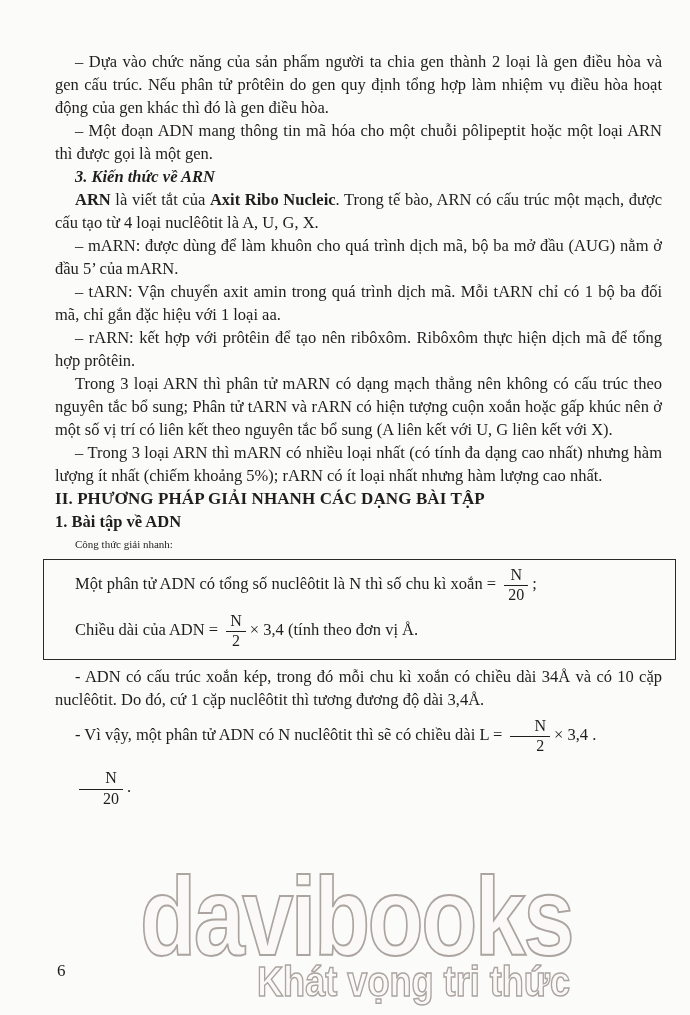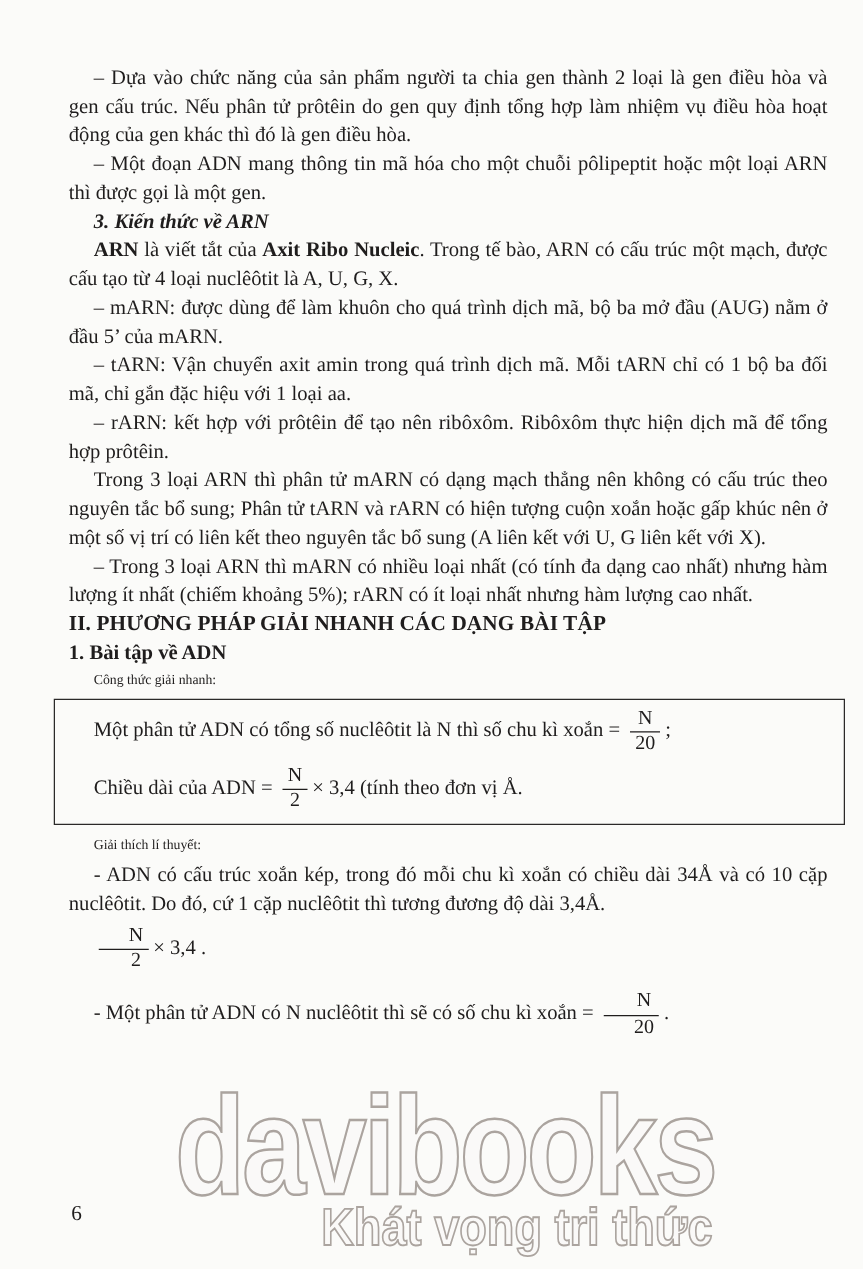--- a/index.html
+++ b/index.html
@@ -115,23 +115,22 @@
 
 
 
   <p class="label-h">Công thức giải nhanh:</p>
 
   <div class="formula-box">
     <p class="fline fline1"><span>Một phân tử ADN có tổng số nuclêôtit là N thì số chu kì xoắn = </span><span class="frac"><span class="num">N</span><span class="den">20</span></span><span>;</span></p>
     <p class="fline"><span>Chiều dài của ADN = </span><span class="frac"><span class="num">N</span><span class="den">2</span></span><span>× 3,4  (tính theo đơn vị Å.</span></p>
   </div>
 
-  <p class="label-h">Giải thích lí thuyết:</p>
 
   <p class="para indent">- ADN có cấu trúc xoắn kép, trong đó mỗi chu kì xoắn có chiều dài 34Å và có 10 cặp nuclêôtit. Do đó, cứ 1 cặp nuclêôtit thì tương đương độ dài 3,4Å.</p>
 
-  <p class="para indent p-frac"><span class="frac"><span class="num">N</span><span class="den">2</span></span><span>× 3,4 .</span></p>
+  <p class="para indent p-frac"><span>- Vì vậy, một phân tử ADN có N nuclêôtit thì sẽ có chiều dài L = </span><span class="frac"><span class="num">N</span><span class="den">2</span></span><span>× 3,4 .</span></p>
 
-  <p class="para indent p-frac2"><span>- Một phân tử ADN có N nuclêôtit thì sẽ có số chu kì xoắn = </span><span class="frac"><span class="num">N</span><span class="den">20</span></span><span>.</span></p>
+  <p class="para indent p-frac2"><span class="frac"><span class="num">N</span><span class="den">20</span></span><span>.</span></p>
 
 </div>
 
 <div class="page-number">6</div>
 
 </body></html>

